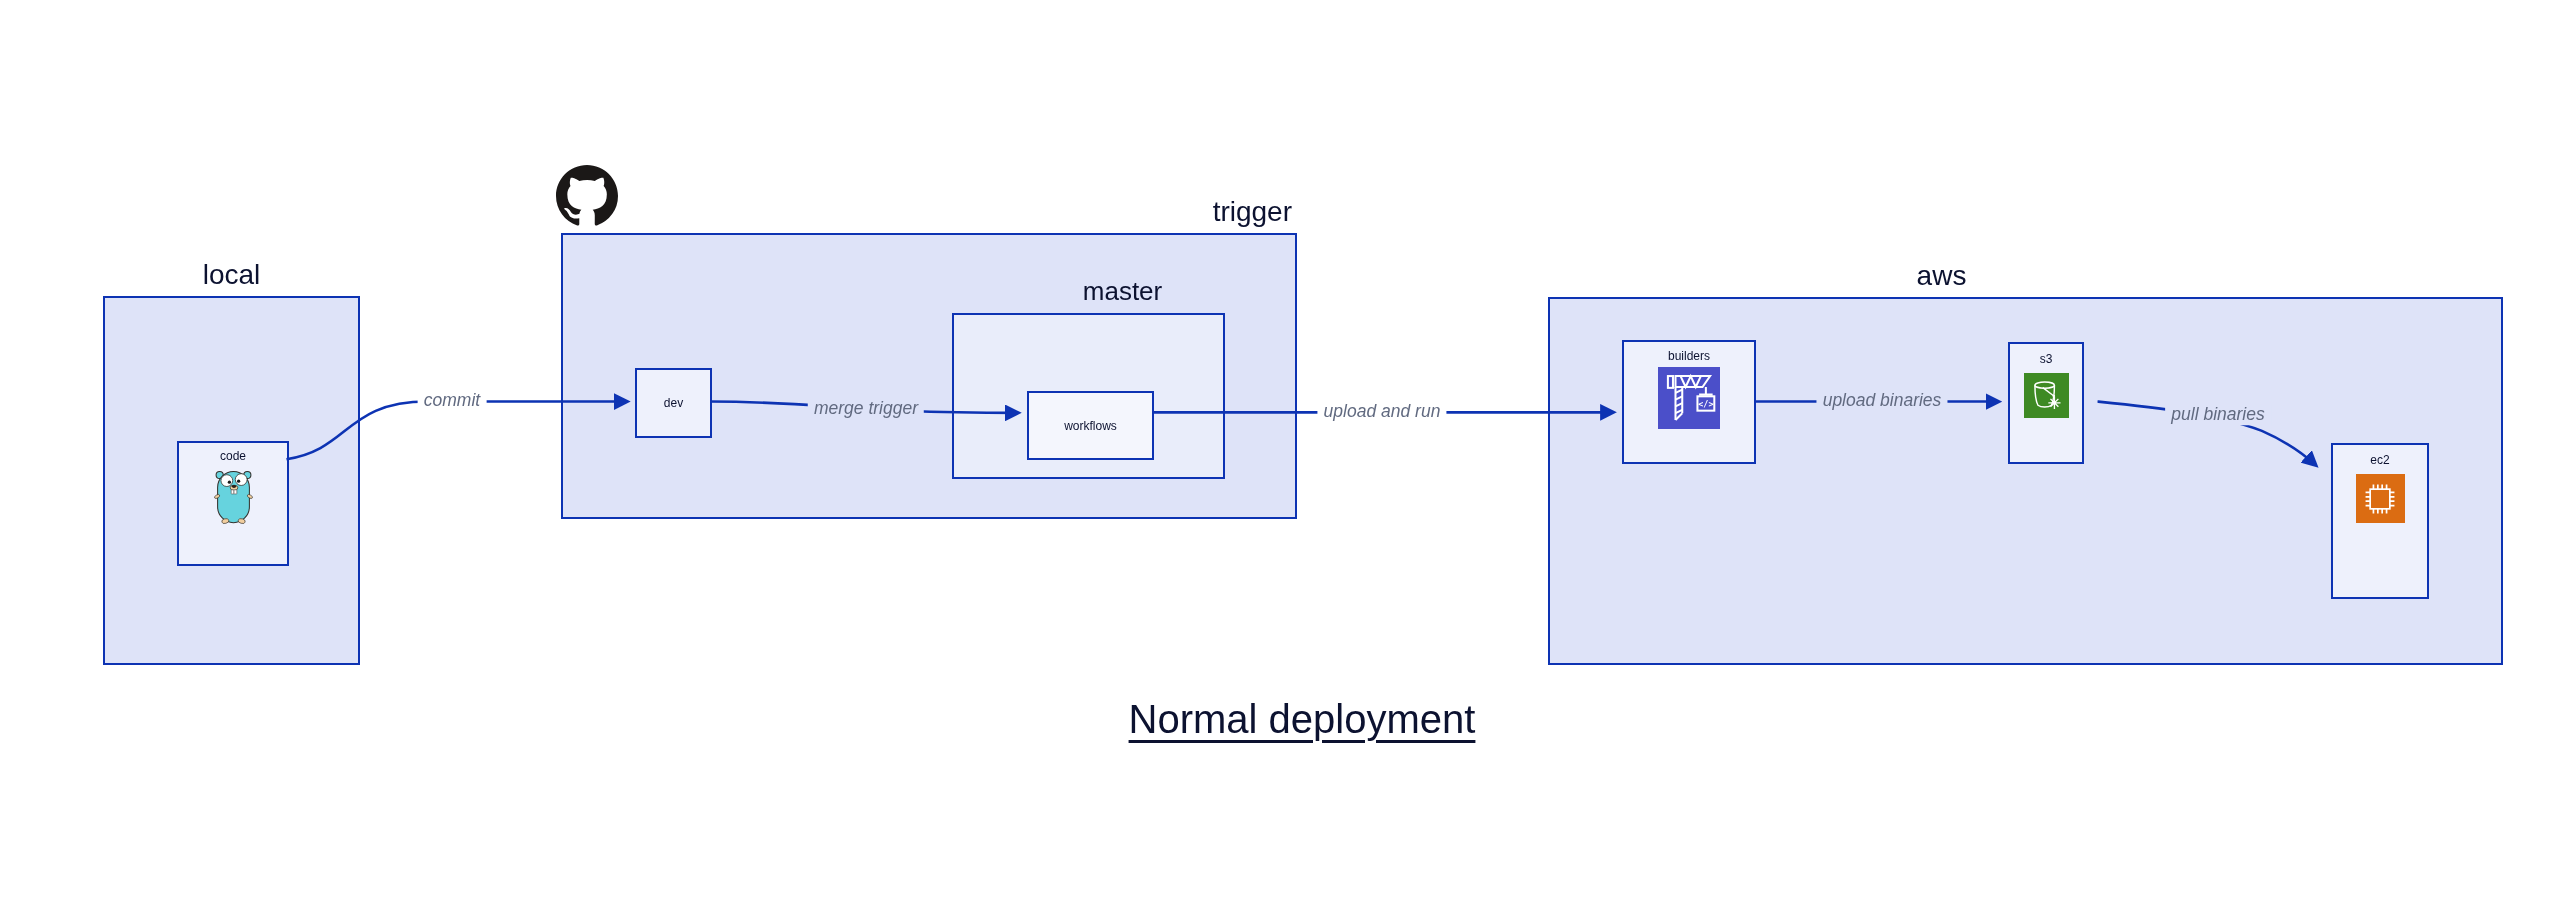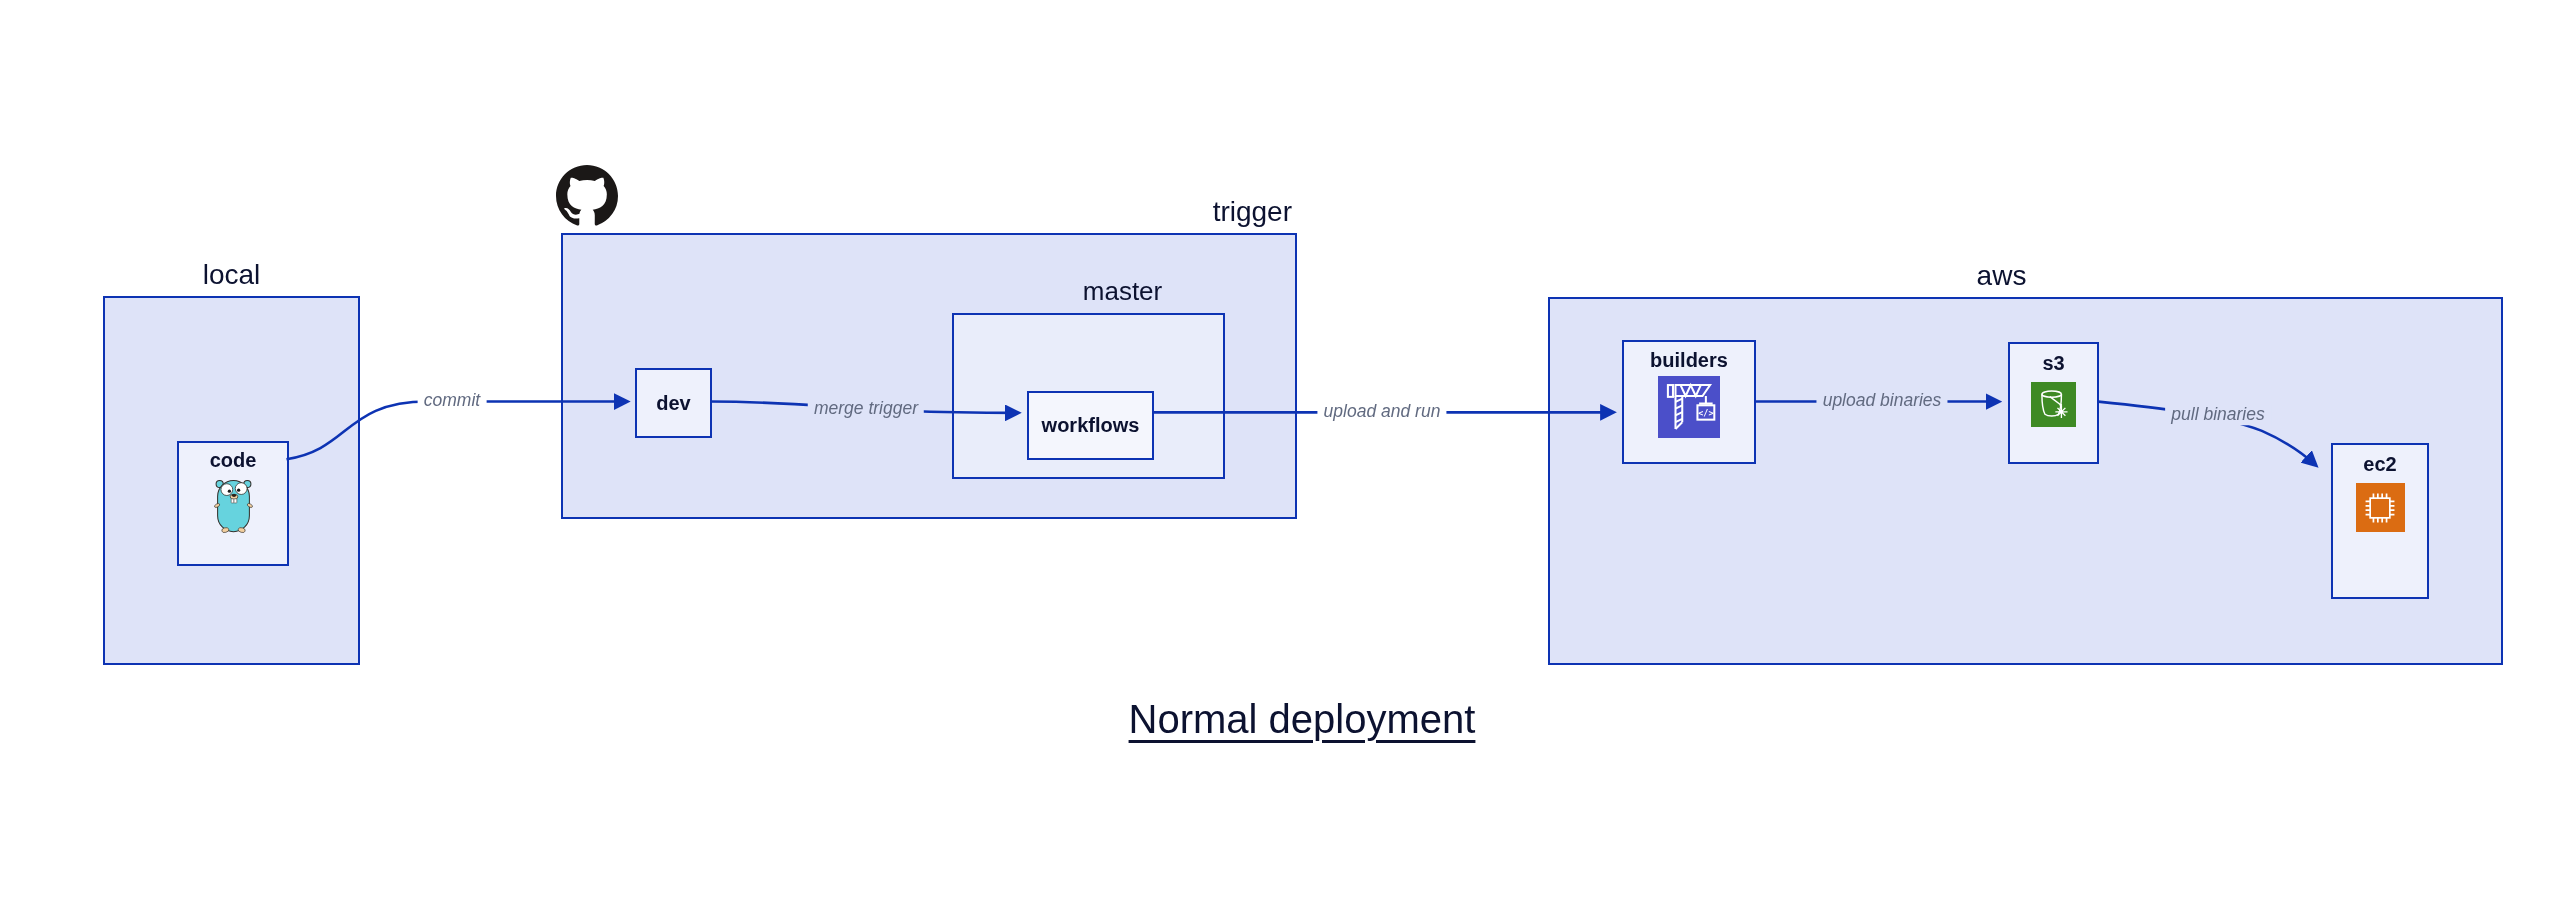--- a/index.html
+++ b/index.html
@@ -28,21 +28,21 @@
         display:flex;flex-direction:column;align-items:center;}
   .node.nested{background:var(--nested-node-fill);}
   .node.center{justify-content:center;}
 
   .zone-label{position:absolute;color:var(--label-navy);font-size:28px;line-height:1.15;
               white-space:nowrap;}
   .zone-label.centered{text-align:center;}
   .zone-label.right{text-align:right;}
   .group-label{position:absolute;color:var(--label-navy);font-size:26px;line-height:1.15;
                text-align:center;white-space:nowrap;}
-  .node-label{color:var(--label-navy);font-size:20px;font-weight:bold;white-space:nowrap;}
+  .node-label{color:var(--label-navy);font-size:12px;font-weight:normal;white-space:nowrap;}
 
   .icon-tile{display:flex;align-items:center;justify-content:center;}
   .tile-purple{background:var(--codebuild-purple);}
   .tile-green{background:var(--s3-green);}
   .tile-orange{background:var(--ec2-orange);}
 
   #edges{position:absolute;left:0;top:0;width:2604px;height:902px;pointer-events:none;}
   #edges .edge{stroke:var(--stroke-blue);stroke-width:5;fill:none;}
   #edges marker path{fill:var(--stroke-blue);}
 
@@ -107,21 +107,21 @@
             <path d="M22 6 L28 19 L34 6 L40 19 L46 6"></path>
             <path d="M16 19 V58 M24 19 V50"></path>
             <path d="M16 26 L24 22 M16 34 L24 30 M16 42 L24 38 M16 50 L24 46 M16 58 L24 50"></path>
             <path d="M52 19 V28 M44 28 H60"></path>
             <rect x="42" y="30" width="20" height="17"></rect>
           </g>
           <text x="52" y="42.5" font-size="10" font-weight="bold" fill="#ffffff" text-anchor="middle" font-family="DejaVu Sans Mono, monospace">&lt;/&gt;</text>
         </svg>
       </div>
     </div>
-    <div class="node" style="left:458px;top:43px;width:91px;height:122px;padding-top:8.2px;">
+    <div class="node" style="left:458px;top:43px;width:76px;height:122px;padding-top:8.2px;">
       <span class="node-label">s3</span>
       <div class="icon-tile tile-green" style="width:45px;height:45px;margin-top:7.2px;">
         <svg width="39" height="39" viewBox="0 0 64 64">
           <g stroke="#ffffff" stroke-width="2.4" fill="none">
             <ellipse cx="29" cy="15" rx="16" ry="5"></ellipse>
             <path d="M13 15 C13 30 15 42 18 48 C23 52 35 52 40 48 C43 42 45 30 45 15"></path>
             <path d="M26 19 L43 32"></path>
           </g>
           <circle cx="44" cy="33" r="2.2" fill="#ffffff"></circle>
           <g stroke="#ffffff" stroke-width="2.2" fill="none">
@@ -160,21 +160,21 @@
   </svg>
 
   <div class="edge-label on-white" style="left:452px;top:401px;">commit</div>
   <div class="edge-label on-panel" style="left:866px;top:409px;">merge trigger</div>
   <div class="edge-label on-white" style="left:1382px;top:412px;">upload and run</div>
   <div class="edge-label on-panel" style="left:1882px;top:401px;">upload binaries</div>
   <div class="edge-label on-panel" style="left:2218px;top:415px;">pull binaries</div>
 
   <div class="zone-label centered" style="left:103px;top:259px;width:257px;">local</div>
   <div class="zone-label right" style="left:1111px;top:196px;width:181px;">trigger</div>
-  <div class="zone-label centered" style="left:1524px;top:260px;width:955px;text-align:center;">aws</div>
+  <div class="zone-label centered" style="left:1464px;top:260px;width:955px;text-align:center;">aws</div>
   <div class="group-label" style="left:986px;top:277px;width:273px;">master</div>
 
   <div class="logo" style="left:556px;top:165px;width:62px;height:62px;">
     <svg width="62" height="62" viewBox="0 0 16 16">
       <path fill="var(--github-black)" d="M8 0C3.58 0 0 3.58 0 8c0 3.54 2.29 6.53 5.47 7.59.4.07.55-.17.55-.38 0-.19-.01-.82-.01-1.49-2.01.37-2.53-.49-2.69-.94-.09-.23-.48-.94-.82-1.13-.28-.15-.68-.52-.01-.53.63-.01 1.08.58 1.23.82.72 1.21 1.87.87 2.33.66.07-.52.28-.87.51-1.07-1.78-.2-3.64-.89-3.64-3.95 0-.87.31-1.59.82-2.15-.08-.2-.36-1.02.08-2.12 0 0 .67-.21 2.2.82.64-.18 1.32-.27 2-.27s1.36.09 2 .27c1.53-1.04 2.2-.82 2.2-.82.44 1.1.16 1.92.08 2.12.51.56.82 1.27.82 2.15 0 3.07-1.87 3.75-3.65 3.95.29.25.54.73.54 1.48 0 1.07-.01 1.93-.01 2.2 0 .21.15.46.55.38A8.01 8.01 0 0 0 16 8c0-4.42-3.58-8-8-8z"></path>
     </svg>
   </div>
 
   <div id="title">Normal deployment</div>
 

